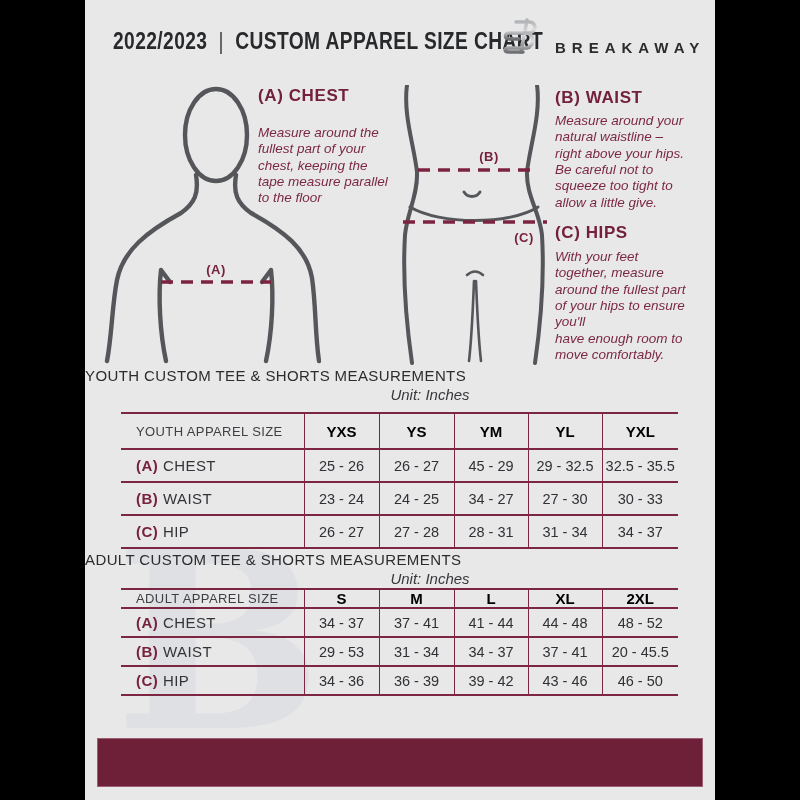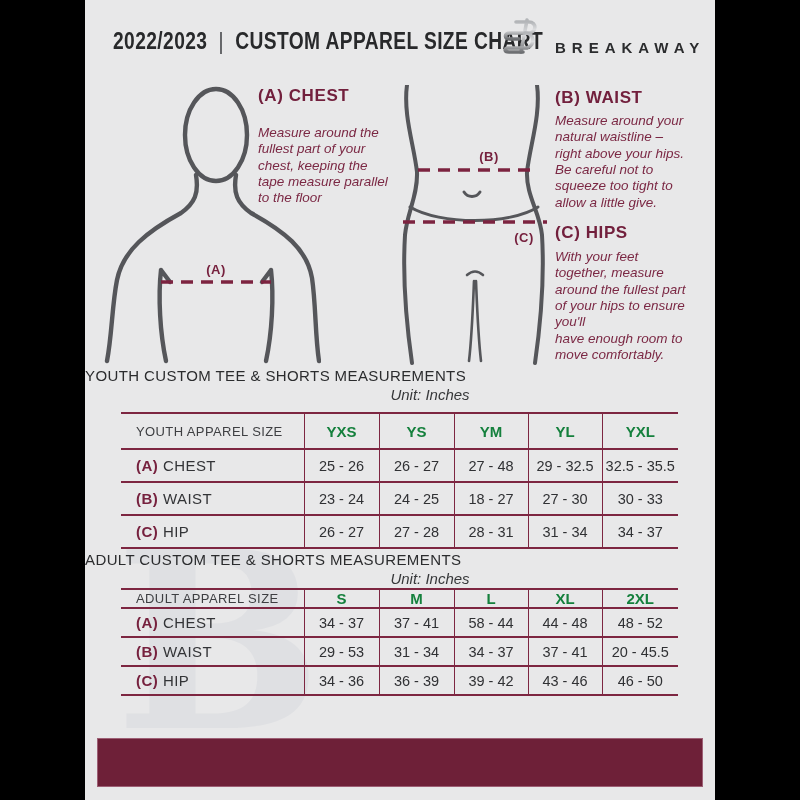--- a/index.html
+++ b/index.html
@@ -62,21 +62,21 @@
   }
   #youth-table{top:412px;} #adult-table{top:588px;}
   .size-table tr{border-top:2px solid #7d2641;}
   .size-table td+td{border-left:1.5px solid #7d2641;}
   .size-table td{
     text-align:center;font-size:14.5px;color:#303134;padding:0;vertical-align:middle;
   }
   .size-table .label-cell{
     text-align:left;padding-left:15px;font-size:13px;letter-spacing:0.4px;color:#3e3f42;
   }
-  .size-table .head-row .size-cell{font-weight:bold;font-size:15px;color:#15803d;}
+  .size-table .head-row .size-cell{font-weight:bold;font-size:15px;color:#000000;}
   .size-table .row-label{font-size:15px;color:#333437;}
   .pfx{color:#76213e;font-weight:bold;margin-right:5px;}
   #youth-table .head-row{height:36px;} #youth-table .data-row{height:33px;}
   #adult-table .head-row{height:16px;} #adult-table .data-row{height:29px;}
 
   
   .watermark{
     left:30px;top:520px;font-family:"DejaVu Serif", serif;font-weight:bold;
     font-size:245px;line-height:1;color:#dfe0e3;z-index:0;user-select:none;
   }
@@ -187,31 +187,31 @@
       <td class="size-cell">YM</td>
       <td class="size-cell">YL</td>
       <td class="size-cell">YXL</td>
     </tr>
     <tr class="data-row">
       <td class="label-cell row-label">
         <span class="pfx">(A)</span><span>CHEST</span>
       </td>
       <td>25 - 26</td>
       <td>26 - 27</td>
-      <td>27 - 48</td>
+      <td>45 - 29</td>
       <td>29 - 32.5</td>
       <td>32.5 - 35.5</td>
     </tr>
     <tr class="data-row">
       <td class="label-cell row-label">
         <span class="pfx">(B)</span><span>WAIST</span>
       </td>
       <td>23 - 24</td>
       <td>24 - 25</td>
-      <td>18 - 27</td>
+      <td>34 - 27</td>
       <td>27 - 30</td>
       <td>30 - 33</td>
     </tr>
     <tr class="data-row">
       <td class="label-cell row-label">
         <span class="pfx">(C)</span><span>HIP</span>
       </td>
       <td>26 - 27</td>
       <td>27 - 28</td>
       <td>28 - 31</td>
@@ -241,21 +241,21 @@
       <td class="size-cell">L</td>
       <td class="size-cell">XL</td>
       <td class="size-cell">2XL</td>
     </tr>
     <tr class="data-row">
       <td class="label-cell row-label">
         <span class="pfx">(A)</span><span>CHEST</span>
       </td>
       <td>34 - 37</td>
       <td>37 - 41</td>
-      <td>58 - 44</td>
+      <td>41 - 44</td>
       <td>44 - 48</td>
       <td>48 - 52</td>
     </tr>
     <tr class="data-row">
       <td class="label-cell row-label">
         <span class="pfx">(B)</span><span>WAIST</span>
       </td>
       <td>29 - 53</td>
       <td>31 - 34</td>
       <td>34 - 37</td>

